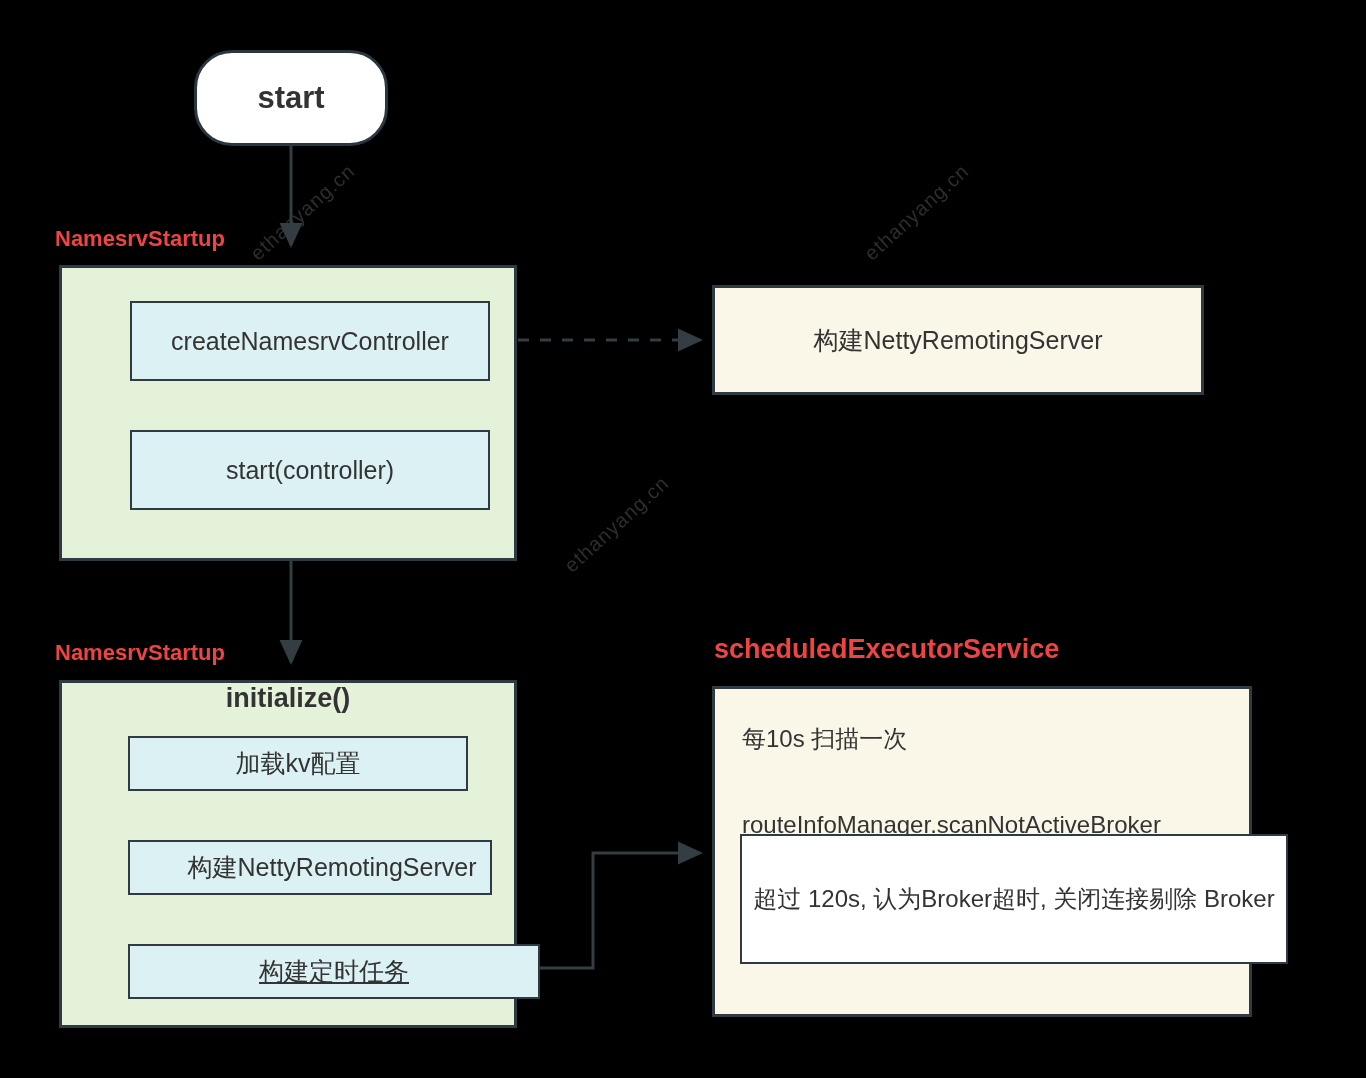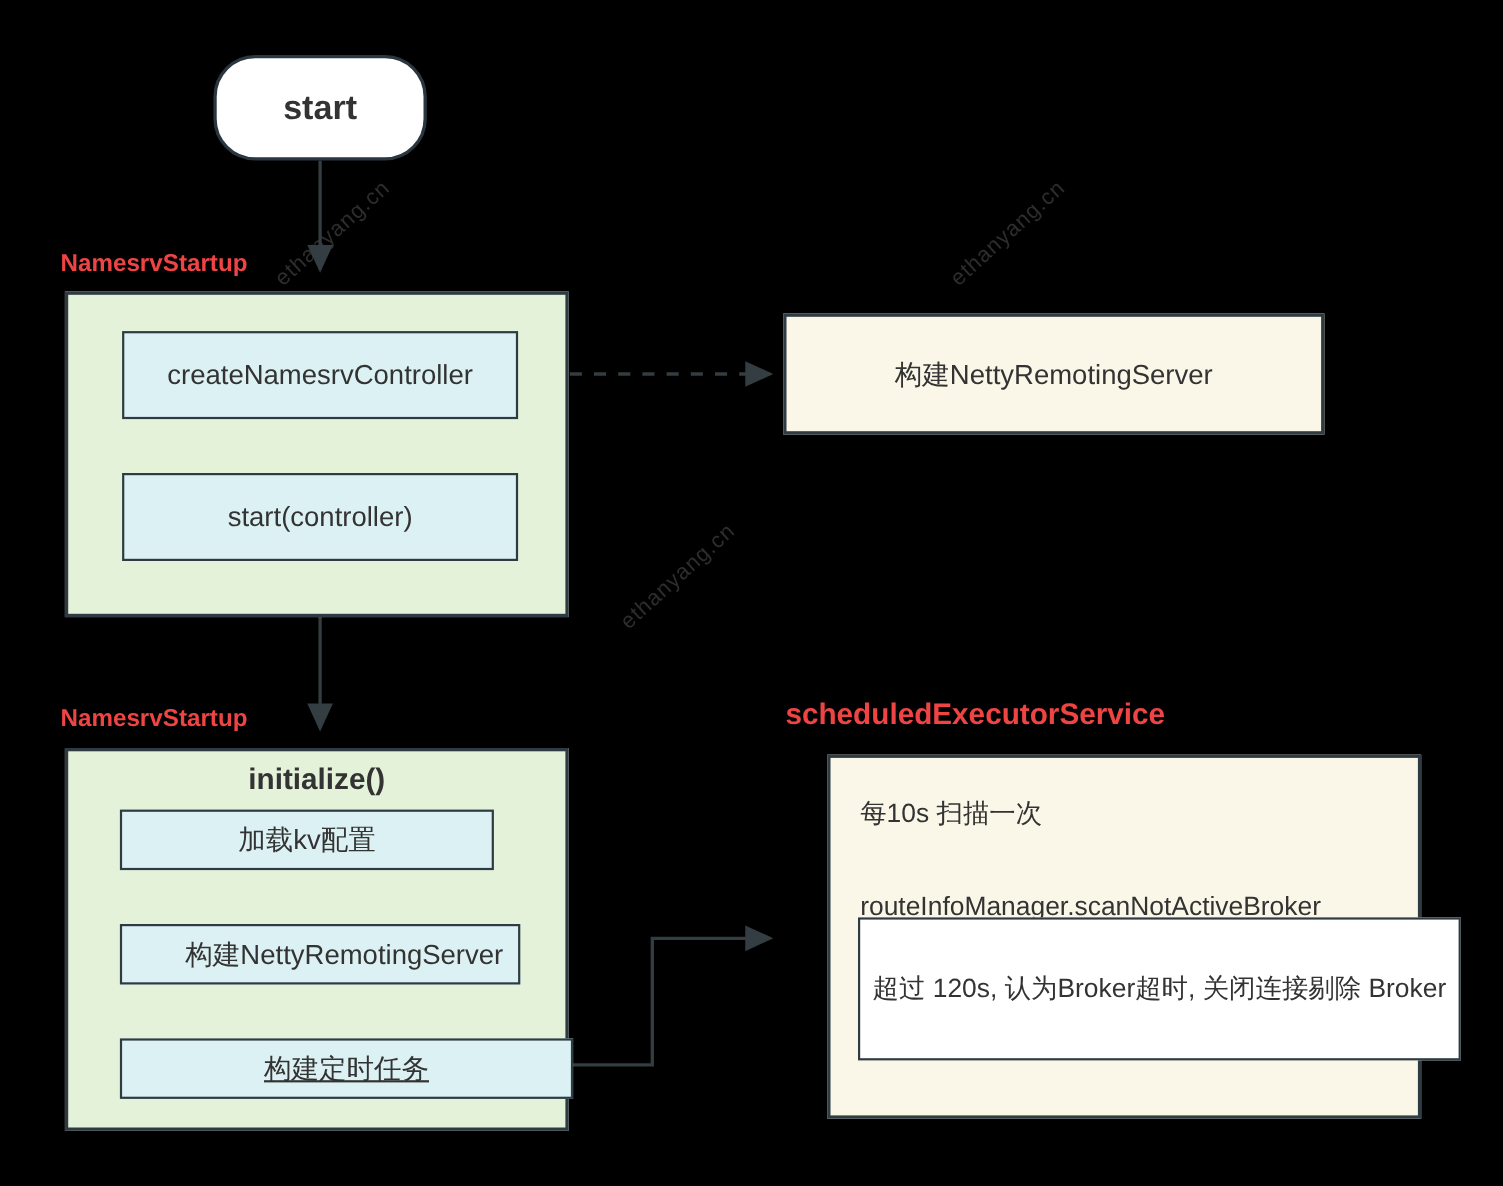--- a/index.html
+++ b/index.html
@@ -60,20 +60,21 @@
     background: #e5f2da;
     border: 3px solid #2e3b42;
     display: block;
   }
 
   .cyan-box {
     background: #dcf1f3;
     border: 2px solid #2e3b42;
     font-size: 25px;
     font-weight: normal;
+    margin-left: 19px;
   }
 
   .beige-box {
     background: #fbf7e8;
     border: 3px solid #2e3b42;
     display: block;
   }
 
   .white-box {
     background: #ffffff;
@@ -169,32 +170,32 @@
   </div>
 
   <div class="node beige-box" style="left:712px; top:285px; width:492px; height:110px;">
     <div class="node" style="left:0; top:0; width:100%; height:100%; font-size:25px; color:#333333;">构建NettyRemotingServer</div>
   </div>
 
   <div class="group-label" style="left:55px; top:640px;">NamesrvStartup</div>
 
   <div class="node group-box" style="left:59px; top:680px; width:458px; height:348px;">
 
-    <div class="group-title" style="left:0; top:10px;">initialize()</div>
+    <div class="group-title" style="left:0; top:0;">initialize()</div>
 
     <div class="node cyan-box" style="left:47px; top:53px; width:340px; height:55px;">加载kv配置</div>
 
     <div class="node cyan-box" style="left:47px; top:157px; width:364px; height:55px;padding-left:44px;">构建NettyRemotingServer</div>
 
     <div class="node cyan-box" style="left:47px; top:261px; width:412px; height:55px;text-decoration:underline;">构建定时任务</div>
   </div>
 
   <div class="group-label big" style="left:714px; top:634px;">scheduledExecutorService</div>
 
-  <div class="node beige-box" style="left:712px; top:686px; width:540px; height:331px;margin-left:40px;">
+  <div class="node beige-box" style="left:712px; top:686px; width:540px; height:331px;">
 
     <div class="beige-text" style="left:27px; top:34px;">每10s 扫描一次</div>
 
     <div class="beige-text" style="left:27px; top:122px;">routeInfoManager.scanNotActiveBroker</div>
 
     <div class="node white-box" style="left:25px; top:145px; width:548px; height:130px;">超过 120s, 认为Broker超时, 关闭连接剔除 Broker</div>
   </div>
 
 </div>
 

